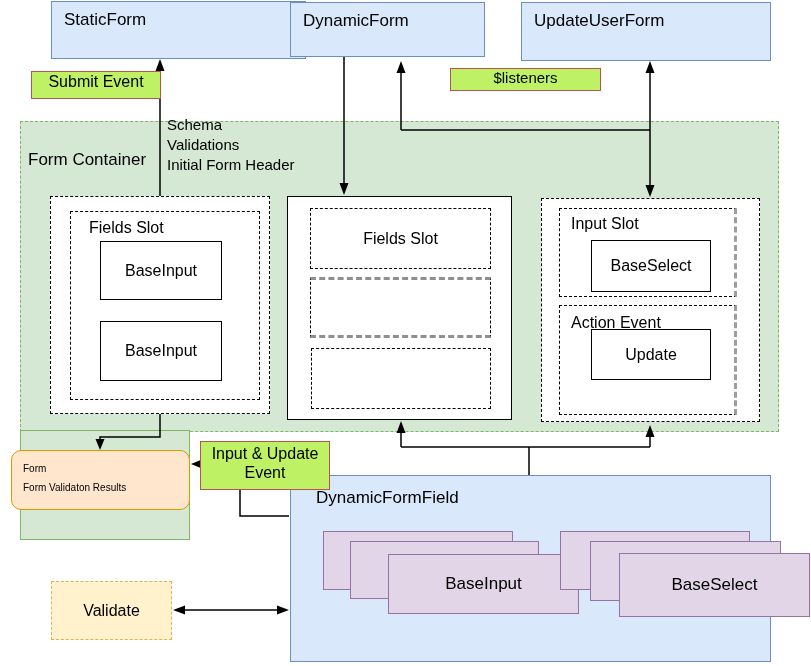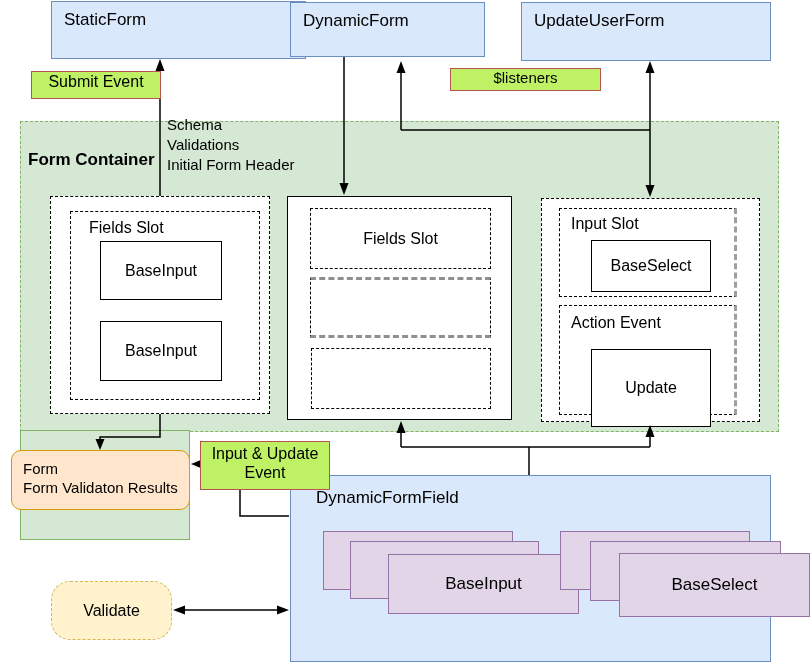--- a/index.html
+++ b/index.html
@@ -11,22 +11,22 @@
   .abs{position:absolute;}
   
   .blue-node{background:#dae8fc;border:1.5px solid #6c8ebf;z-index:2;padding:8px 0 0 12px;font-size:17px;}
   .pink-chip{background:#bef264;border:1.5px solid #b85450;z-index:4;display:flex;align-items:flex-start;justify-content:center;font-size:16px;text-align:center;line-height:1.2;}
   .green-container{background:#d5e8d4;border:1.5px dashed #82b366;z-index:1;}
   .green-sub{background:#d5e8d4;border:1.5px solid #82b366;z-index:1;}
   .white-dashed{background:#ffffff;border:1px dashed #000;z-index:2;}
   .white-solid{background:#ffffff;border:1px solid #000;z-index:2;}
   .plain-box{background:#ffffff;border:1px solid #000;z-index:2;display:flex;align-items:center;justify-content:center;font-size:16px;}
   .slot-label{font-size:16px;}
-  .orange-node{background:#ffe6cc;border:1.5px solid #d79b00;border-radius:10px;z-index:4;padding:8px 8px 0 11px;font-size:15px;line-height:19px;}
-  .yellow-node{background:#fff2cc;border:1.5px dashed #d6b656;border-radius:19px;z-index:4;display:flex;align-items:center;justify-content:center;font-size:16px;}
+  .orange-node{background:#ffe6cc;border:1.5px solid #d79b00;border-radius:10px;z-index:4;padding:8px 8px 0 11px;font-size:10px;line-height:19px;}
+  .yellow-node{background:#fff2cc;border:1.5px dashed #d6b656;border-radius:0;z-index:4;display:flex;align-items:center;justify-content:center;font-size:16px;}
   .blue-panel{background:#dae8fc;border:1.5px solid #6c8ebf;z-index:1;padding:12px 0 0 25px;font-size:17px;}
   .purple-box{background:#e1d5e7;border:1px solid #9673a6;z-index:2;display:flex;align-items:center;justify-content:center;font-size:17px;}
   .gray-slot{background:#ffffff;z-index:2;
     border-left:1px dashed #000;border-right:1px dashed #000;
     border-top:3px dashed #8f8f8f;border-bottom:3px dashed #8f8f8f;}
   .right-gray-edge{border-right:3px dashed #9e9e9e;}
   .container-title{font-size:17px;z-index:2;}
   .props-text{font-size:15px;line-height:20px;z-index:2;}
   svg.connectors{position:absolute;left:0;top:0;z-index:3;pointer-events:none;}
   svg .ln{stroke:#000;stroke-width:1.5;fill:none;}
@@ -41,21 +41,21 @@
     <span>StaticForm</span>
   </div>
   <div class="abs blue-node" style="left:290px;top:2px;width:195px;height:55px;">
     <span>DynamicForm</span>
   </div>
   <div class="abs blue-node" style="left:521px;top:2px;width:250px;height:59px;">
     <span>UpdateUserForm</span>
   </div>
 
   <div class="abs green-container" style="left:20px;top:121px;width:759px;height:311px;"></div>
-  <div class="abs container-title" style="left:28px;top:150px;font-weight:bold;">Form Container</div>
+  <div class="abs container-title" style="left:28px;top:150px;">Form Container</div>
   <div class="abs props-text" style="left:167px;top:115px;">
     <div>Schema</div>
     <div>Validations</div>
     <div>Initial Form Header</div>
   </div>
 
   <div class="abs green-sub" style="left:20px;top:430px;width:170px;height:110px;"></div>
 
   <div class="abs white-dashed" style="left:50px;top:196px;width:220px;height:218px;"></div>
   <div class="abs white-dashed" style="left:70px;top:211px;width:190px;height:189px;padding:7px 0 0 18px;">
@@ -78,21 +78,21 @@
   <div class="abs white-dashed" style="left:541px;top:198px;width:219px;height:224px;"></div>
   <div class="abs white-dashed right-gray-edge" style="left:559px;top:208px;width:178px;height:89px;padding:6px 0 0 11px;">
     <span class="slot-label">Input Slot</span>
   </div>
   <div class="abs plain-box" style="left:591px;top:240px;width:120px;height:52px;">
     <span>BaseSelect</span>
   </div>
   <div class="abs white-dashed right-gray-edge" style="left:559px;top:305px;width:178px;height:110px;padding:8px 0 0 11px;">
     <span class="slot-label">Action Event</span>
   </div>
-  <div class="abs plain-box" style="left:591px;top:349px;width:120px;height:78px;">
+  <div class="abs plain-box" style="left:591px;top:329px;width:120px;height:51px;">
     <span>Update</span>
   </div>
 
   <div class="abs blue-panel" style="left:290px;top:475px;width:481px;height:187px;">
     <span>DynamicFormField</span>
   </div>
 
   <div class="abs purple-box" style="left:323px;top:531px;width:190px;height:59px;"></div>
   <div class="abs purple-box" style="left:350px;top:541px;width:189px;height:58px;"></div>
   <div class="abs purple-box" style="left:388px;top:554px;width:191px;height:60px;">

